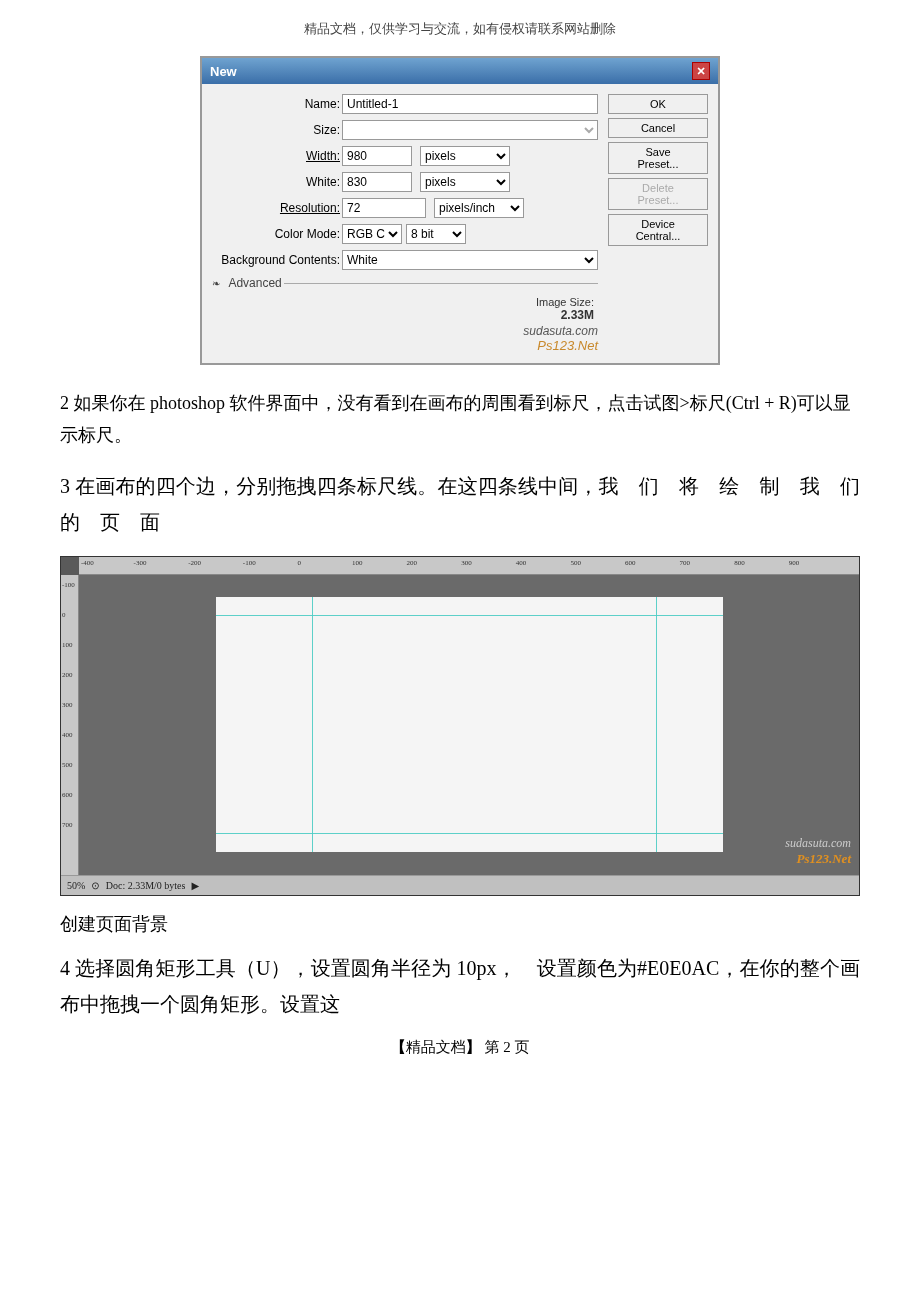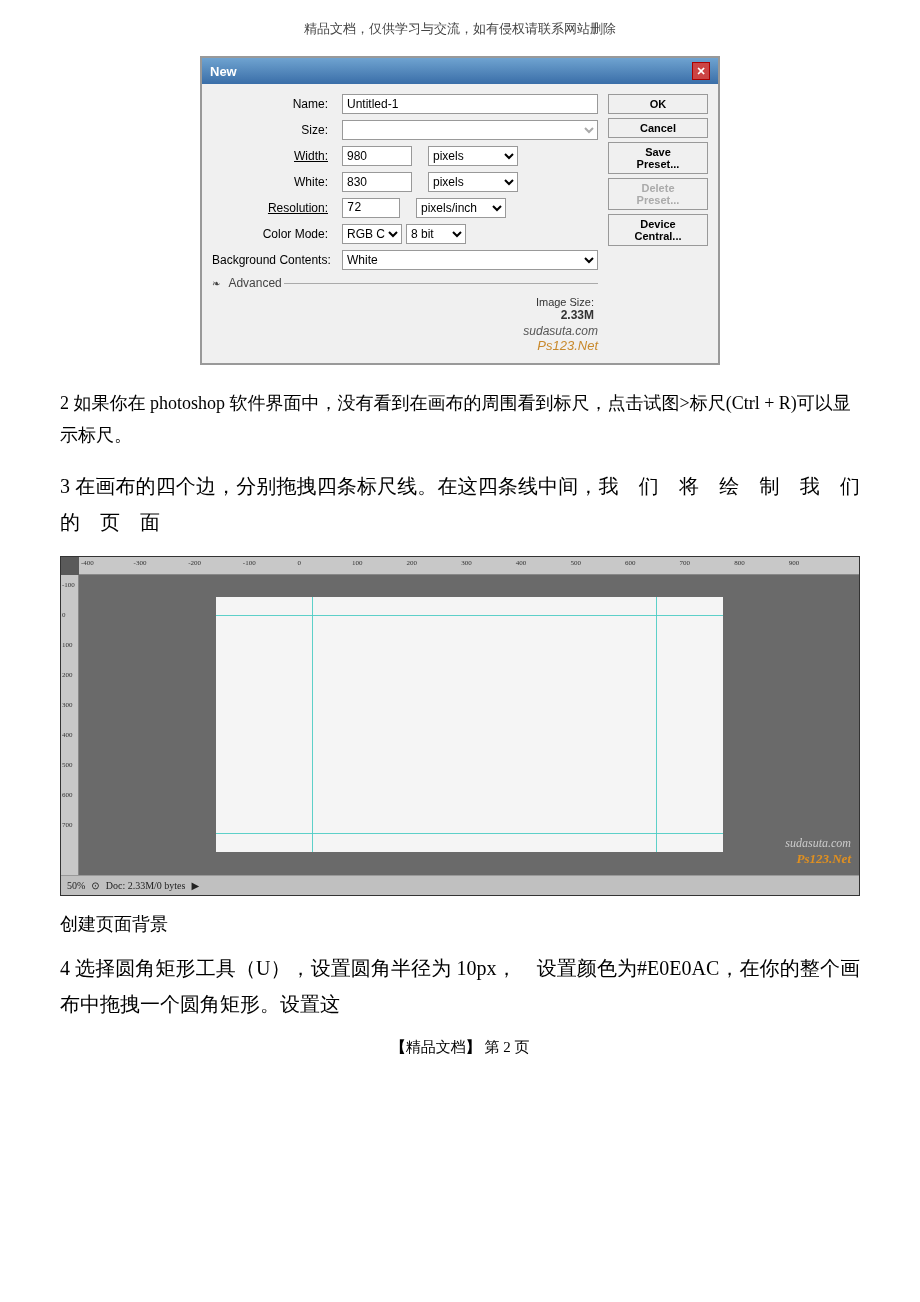--- a/index.html
+++ b/index.html
@@ -71,34 +71,33 @@
       width: 100px;
     }
     .dialog-right button {
       width: 100%;
       padding: 3px 17px;
       font-size: 11px;
       background: #f0f0f0;
       border: 1px solid #999;
       cursor: pointer;
       text-align: center;
-      font-weight: bold;
     }
     .dialog-right button:disabled {
       color: #aaa;
     }
     .form-row {
       display: flex;
       align-items: center;
       margin-bottom: 6px;
     }
     .form-label {
       text-align: right;
       width: 130px;
-      padding-right: 14px;
+      padding-right: 2px;
       font-size: 12px;
       white-space: nowrap;
     }
     .form-label-underline {
       text-decoration: underline;
     }
     .form-input {
       flex: 1;
       height: 20px;
       border: 1px solid #999;
@@ -131,21 +130,21 @@
     .preset-label {
       font-size: 12px;
       margin-right: 6px;
     }
     .unit-select {
       width: 90px;
       height: 20px;
       border: 1px solid #999;
       background: white;
       font-size: 12px;
-      margin-left: 16px;
+      margin-left: 8px;
     }
     .image-size-info {
       text-align: right;
       font-size: 11px;
       color: #333;
       margin-top: 6px;
       padding-right: 4px;
     }
     .image-size-value {
       font-size: 12px;
@@ -379,21 +378,21 @@
           <input class="form-input" type="text" value="830" style="width: 70px; flex: 0 0 auto;">
           <select class="unit-select">
             <option>pixels</option>
           </select>
         </div>
 
         <div class="form-row">
           <div class="form-label">
             <span class="form-label-underline">Resolution:</span>
           </div>
-          <input class="form-input" type="text" value="72" style="width: 58px; flex: 0 0 auto; font-family: Liberation Mono, monospace;">
+          <input class="form-input" type="text" value="72" style="width: 84px; flex: 0 0 auto;">
           <select class="unit-select">
             <option>pixels/inch</option>
           </select>
         </div>
 
         <div class="form-row">
           <div class="form-label">
             <span>Color Mode:</span>
           </div>
           <select class="form-select-sm">

